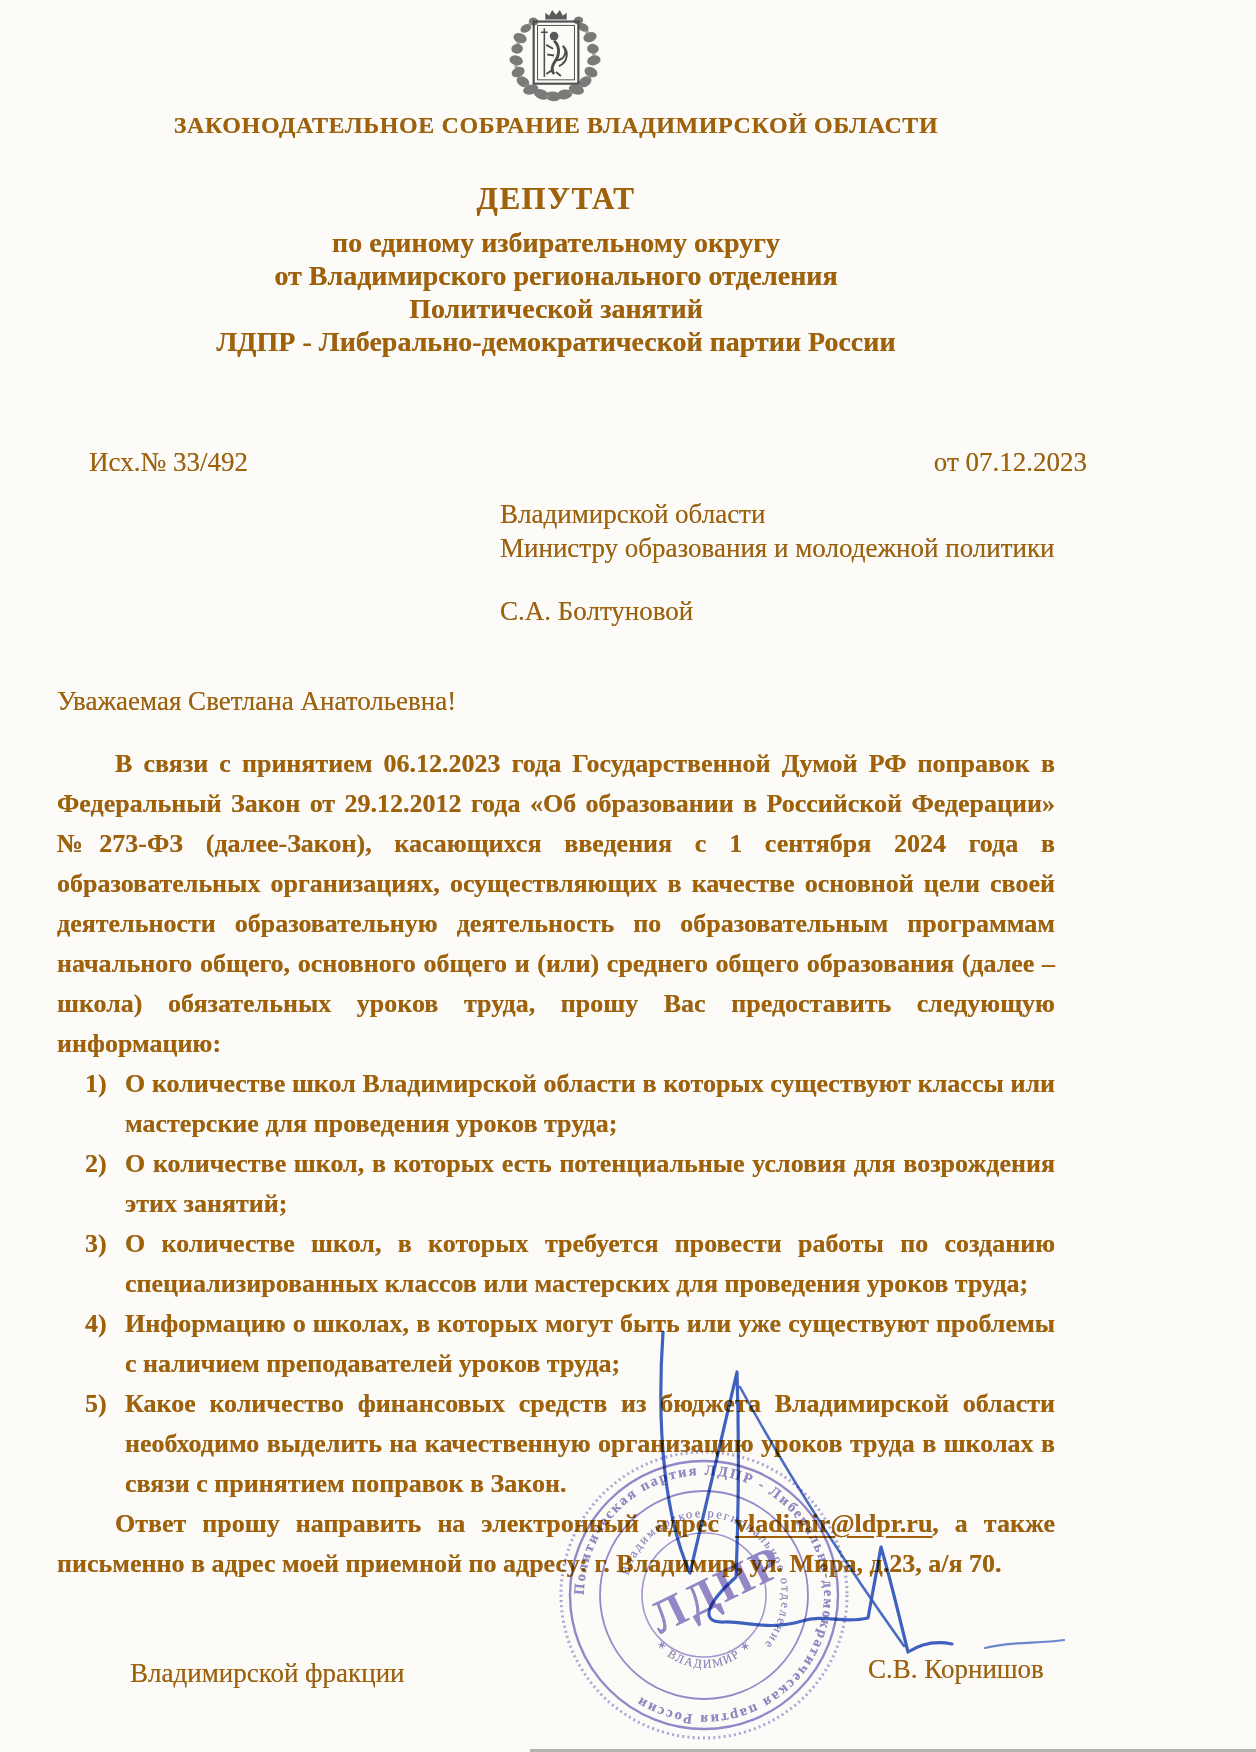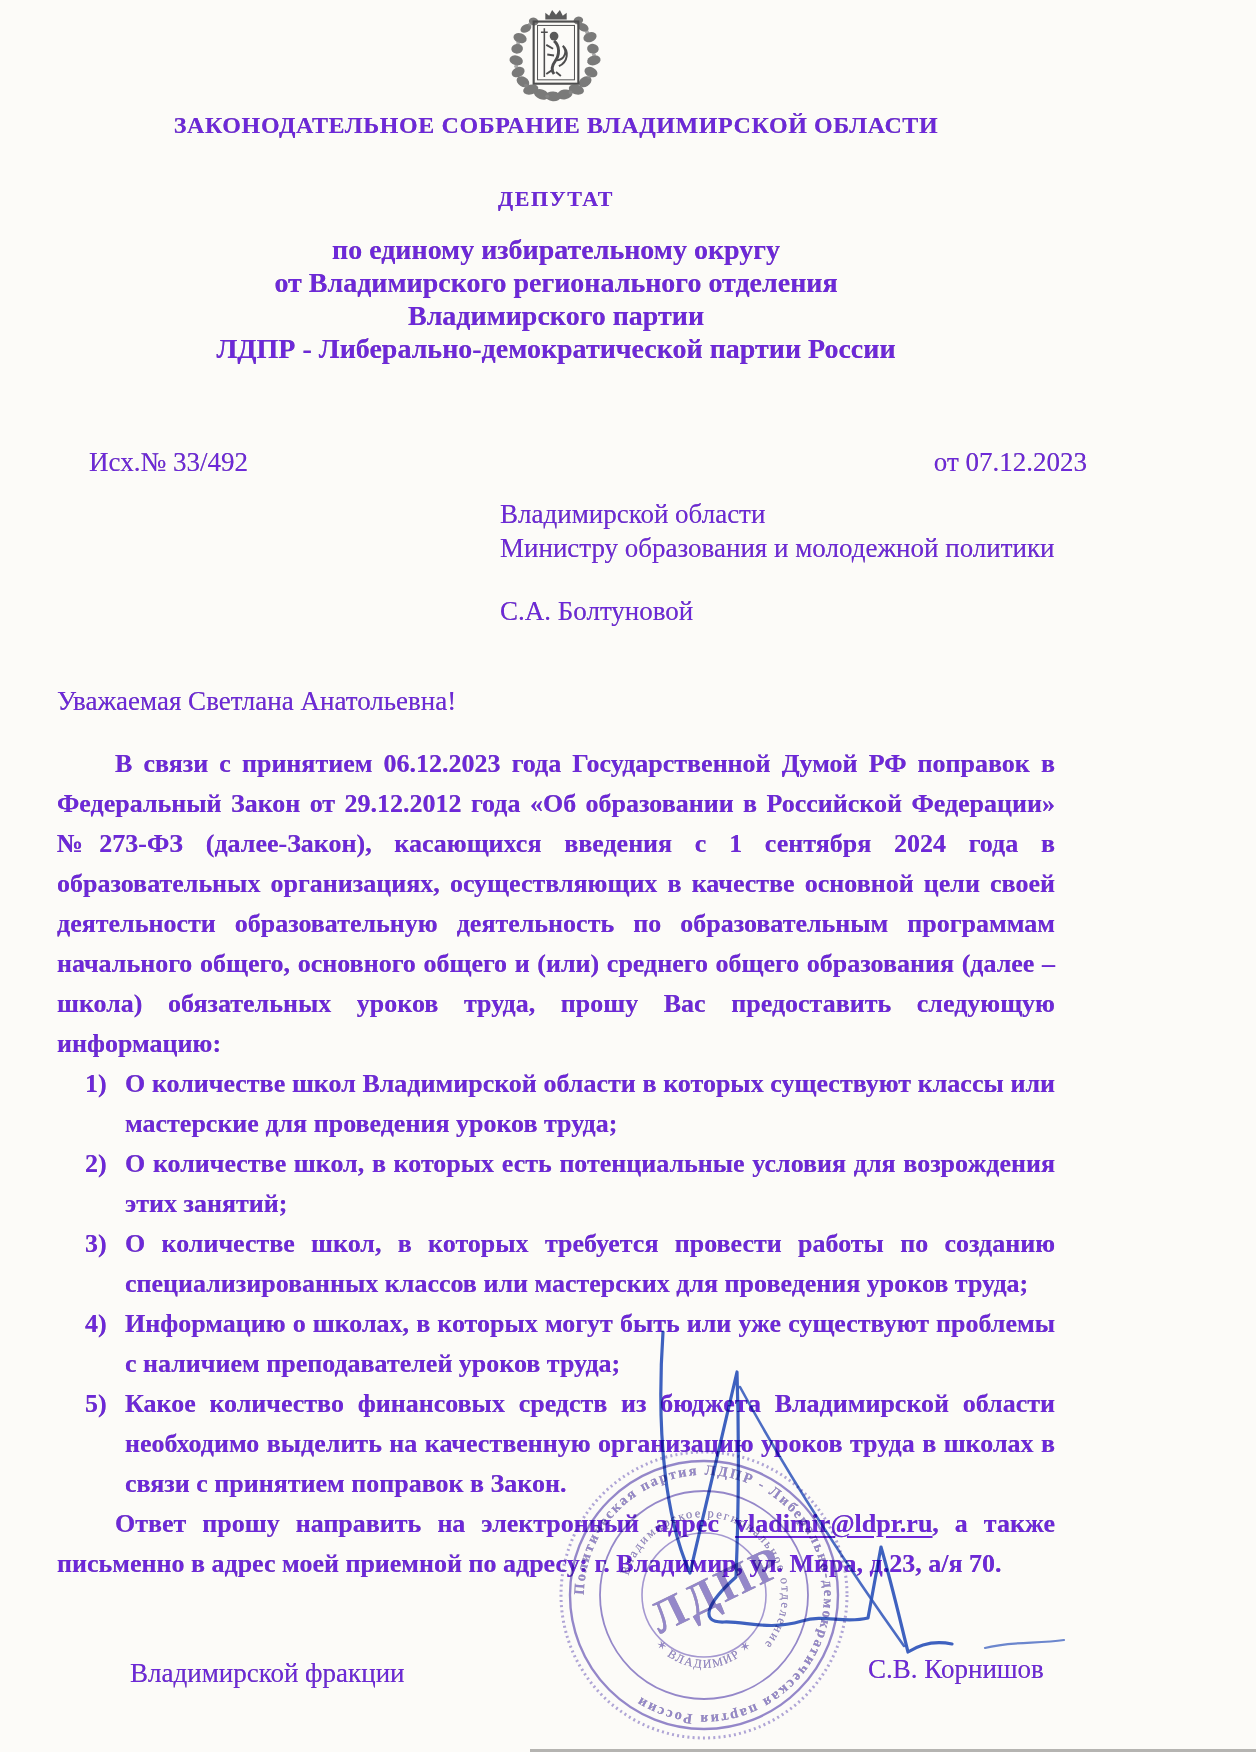--- a/index.html
+++ b/index.html
@@ -1,27 +1,27 @@
 <!DOCTYPE html>
 <html lang="ru" style="--stamp: #7f6fc4; --signature: #2e55c0; --ink: #1f1f1f;"><head>
 <meta charset="utf-8">
 <style>
   html,body{margin:0;padding:0;background:#e8e6e2;}
   .page{
     position:relative;width:1256px;height:1752px;margin:0 auto;
     background:#fcfbf8;overflow:hidden;
-    font-family:"Liberation Serif",serif;color:#6d28d9;
+    font-family:"Liberation Serif",serif;color:#a16207;
     text-shadow:0 0 .4px rgba(20,20,20,.45);
   }
   
   .arms{position:absolute;left:492px;top:6px;width:128px;height:102px;}
   .org-name{position:absolute;top:112px;left:57px;width:998px;text-align:center;
     font-size:24px;font-weight:bold;letter-spacing:.6px;}
   .deputy-block{position:absolute;top:178px;left:57px;width:998px;text-align:center;font-weight:bold;}
-  .deputy-block .t1{font-size:22px;letter-spacing:1.5px;line-height:42px;margin-bottom:13px;}
+  .deputy-block .t1{font-size:31px;letter-spacing:1.5px;line-height:42px;margin-bottom:6px;}
   .deputy-block .tl{font-size:28px;line-height:33px;}
   
   .ref-row{position:absolute;top:447px;left:57px;width:998px;display:flex;
     justify-content:space-between;font-size:27px;margin-left:32px;}
   
   .addressee{position:absolute;top:497px;left:500px;font-size:27px;line-height:34px;}
   .addressee-name{position:absolute;top:596px;left:500px;font-size:27px;text-align:right;}
   .salutation{position:absolute;top:686px;left:57px;width:998px;font-size:27px;}
   
   .body-flow{position:absolute;top:744px;left:57px;width:998px;
@@ -99,21 +99,21 @@
     <path class="arms-line" stroke-width="2" d="M62,44 L55,40 M63,51 L56,50 M61,66 L55,70 M65,68 L70,72"></path>
     <path class="arms-line" stroke-width="2" d="M66,56 C74,55 77,47 72,41 C78,46 78,57 68,62"></path>
   </svg>
 
   <div class="org-name">ЗАКОНОДАТЕЛЬНОЕ СОБРАНИЕ ВЛАДИМИРСКОЙ ОБЛАСТИ</div>
 
   <div class="deputy-block">
     <div class="t1">ДЕПУТАТ</div>
     <div class="tl">по единому избирательному округу</div>
     <div class="tl">от Владимирского регионального отделения</div>
-    <div class="tl">Владимирского партии</div>
+    <div class="tl">Политической занятий</div>
     <div class="tl">ЛДПР - Либерально-демократической партии России</div>
   </div>
 
   <div class="ref-row">
     <span>Исх.№ 33/492</span>
     <span>от 07.12.2023</span>
   </div>
 
   <div class="addressee">
     <div>Владимирской области</div>

